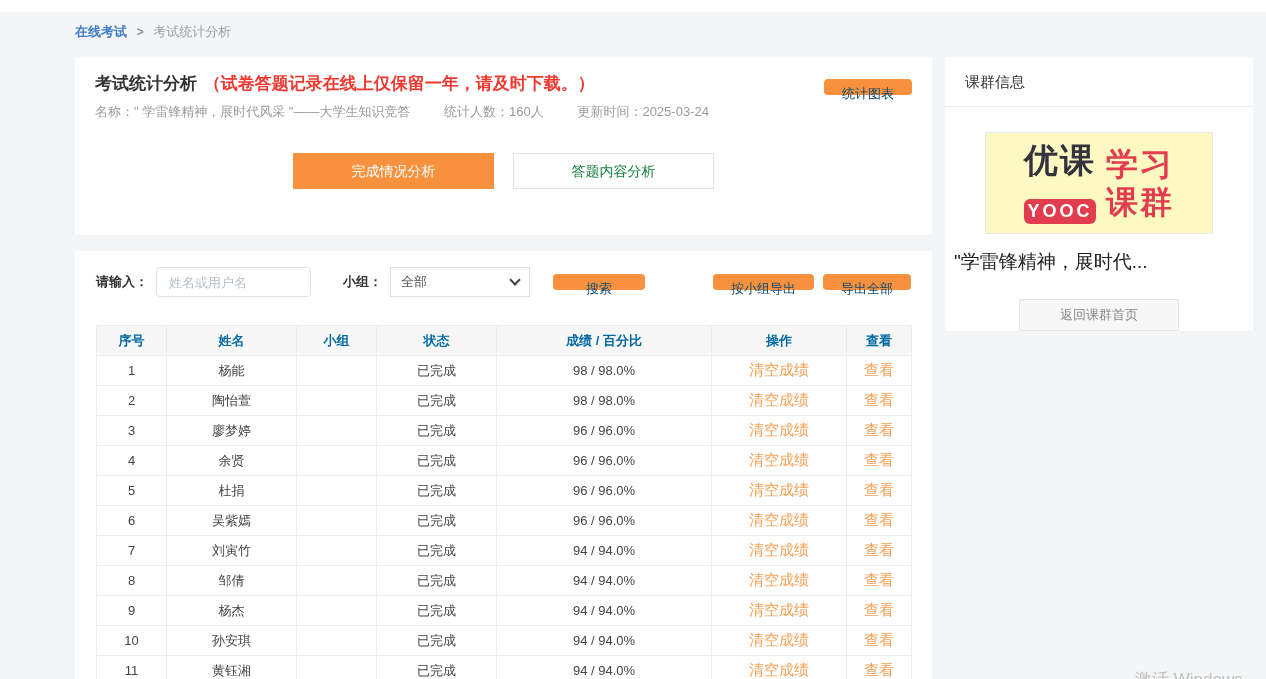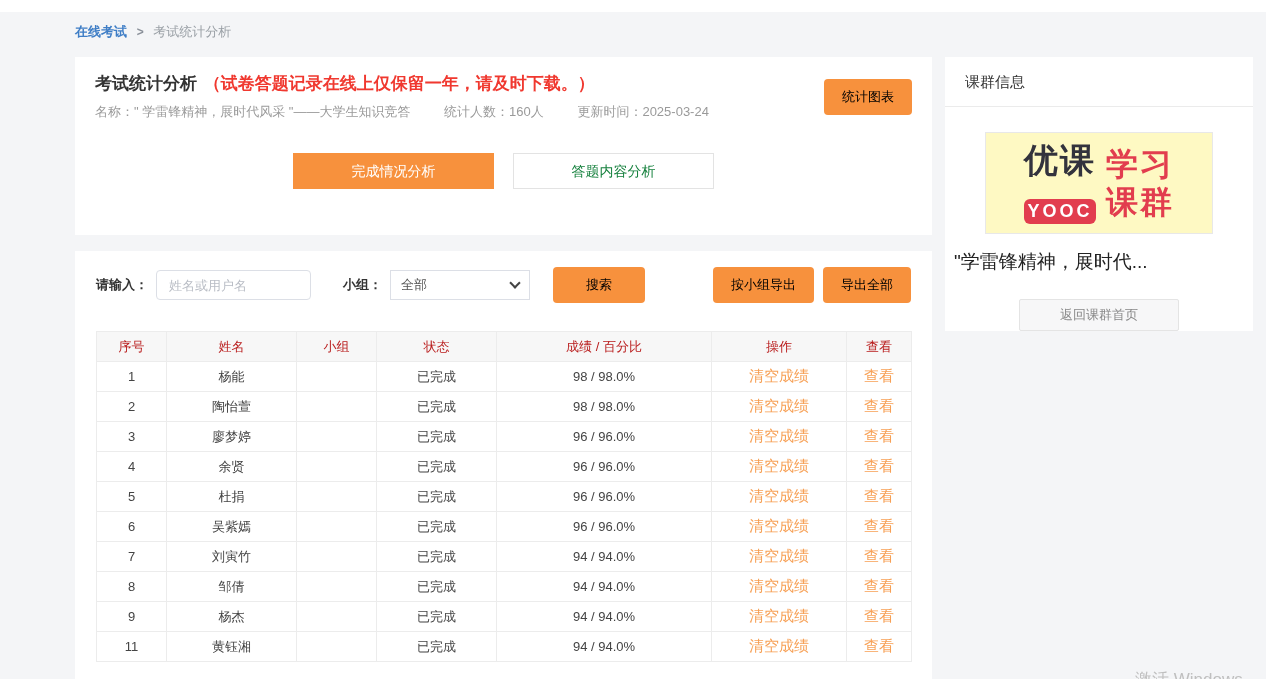--- a/index.html
+++ b/index.html
@@ -16,22 +16,22 @@
   .right-col { width:308px; }
   .card { background:#ffffff; }
 
   
   .summary-card { padding:14px 20px 46px; }
   .summary-head { display:flex; justify-content:space-between; align-items:flex-start; }
   .title-line { font-size:17px; font-weight:700; color:#333; line-height:26px; }
   .title-line .notice { color:#f0382f; margin-left:2px; font-weight:600; }
   .meta { margin-top:6px; font-size:13px; color:#9a9a9a; }
   .meta .mgap { margin-left:30px; }
-  .btn-orange { display:inline-block; background:#f7913d; color:#000000; border:none; border-radius:4px;
-                font-size:13px; height:36px; line-height:30px; padding:0 18px; cursor:pointer;
+  .btn-orange { display:inline-block; background:#f7913d; color:#0c4a6e; border:none; border-radius:4px;
+                font-size:13px; height:16px; line-height:30px; padding:0 18px; cursor:pointer;
                 font-family:inherit; white-space:nowrap; }
   .summary-head .btn-orange { margin-top:8px; }
   .tabs { display:flex; justify-content:center; gap:19px; margin-top:32px; }
   .tab { width:201px; height:36px; line-height:34px; text-align:center; font-size:14px;
          background:#fff; border:1px solid #e3e3e3; color:#15803d; cursor:pointer; }
   .tab.active { background:#f7913d; border-color:#f7913d; color:#fff; line-height:36px; border:none; }
 
   
   .table-card { margin-top:16px; padding:16px 21px 0; min-height:431px; }
   .filter-row { display:flex; align-items:center; }
@@ -44,21 +44,21 @@
             display:flex; align-items:center; justify-content:space-between; padding:0 10px;
             font-size:13px; color:#555; cursor:pointer; }
   .chevron { width:8px; height:8px; border-left:2px solid #444; border-bottom:2px solid #444;
              transform:rotate(-45deg); margin-top:-4px; }
   .btn-search { margin-left:23px; width:92px; padding:0; text-align:center; }
   .filter-spacer { flex:1; }
   .export-btns { display:flex; gap:9px; }
 
   table { width:100%; border-collapse:collapse; table-layout:fixed; margin-top:28px; }
   thead th { background:#f7f7f7; border:1px solid #ececec; height:30px; font-size:13px;
-             font-weight:400; color:#b91c1c; text-align:center; }
+             font-weight:700; color:#0369a1; text-align:center; }
   tbody td { border:1px solid #ececec; height:30px; font-size:13px; color:#444; text-align:center;
              overflow:hidden; white-space:nowrap; }
   .olink { color:#f7a055; font-size:15px; text-decoration:none; cursor:pointer; }
 
   
   .sidebar-card { padding-top:16px; }
   .sidebar-title { font-size:15px; color:#333; padding:0 20px 14px; border-bottom:1px solid #ebebeb; }
   .logo-box { width:228px; height:102px; margin:25px auto 0; border:1px solid #e8e8e8; background:#fef9c3;
               display:flex; align-items:center; justify-content:center; gap:10px; }
   .logo-brand { font-size:34px; font-weight:700; color:#33333d; letter-spacing:2px; line-height:1.1; }
@@ -222,20 +222,29 @@
               <tr>
                 <td>9</td>
                 <td>杨杰</td>
                 <td></td>
                 <td>已完成</td>
                 <td>94 / 94.0%</td>
                 <td><a class="olink">清空成绩</a></td>
                 <td><a class="olink">查看</a></td>
               </tr>
               <tr>
+                <td>10</td>
+                <td>孙安琪</td>
+                <td></td>
+                <td>已完成</td>
+                <td>94 / 94.0%</td>
+                <td><a class="olink">清空成绩</a></td>
+                <td><a class="olink">查看</a></td>
+              </tr>
+              <tr>
                 <td>11</td>
                 <td>黄钰湘</td>
                 <td></td>
                 <td>已完成</td>
                 <td>94 / 94.0%</td>
                 <td><a class="olink">清空成绩</a></td>
                 <td><a class="olink">查看</a></td>
               </tr>
             </tbody>
         </table>

